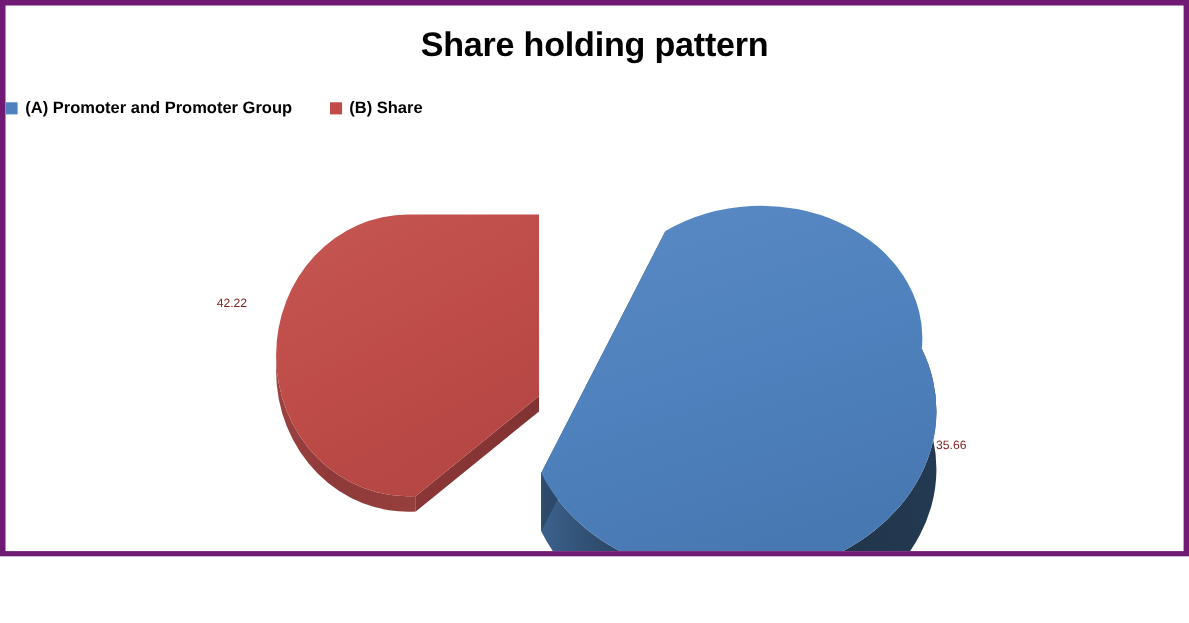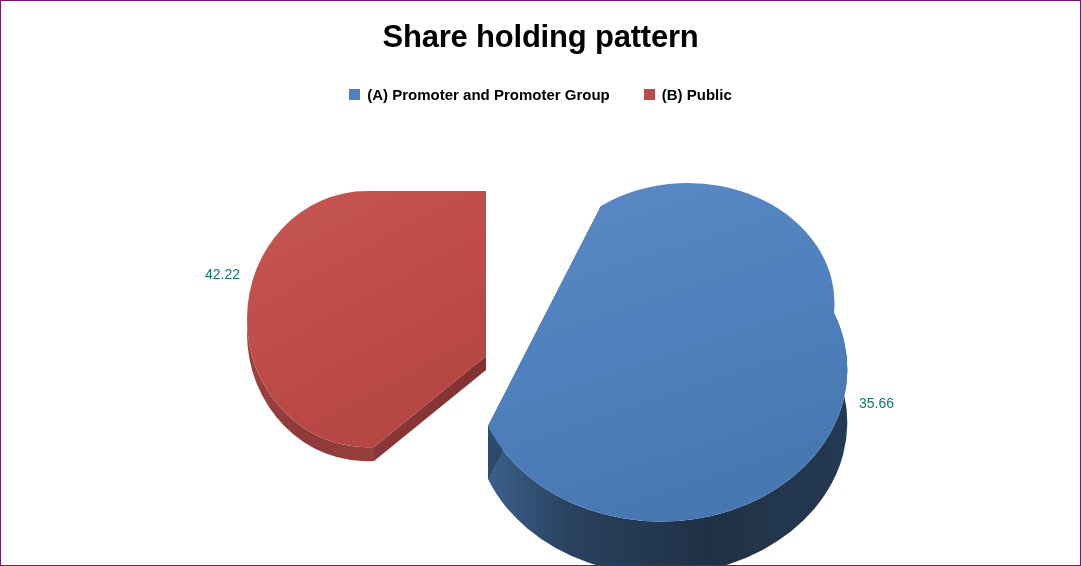--- a/index.html
+++ b/index.html
@@ -6,23 +6,23 @@
     margin: 0;
     padding: 0;
     background: #ffffff;
   }
   body {
     font-family: "Liberation Sans", sans-serif;
   }
   #chart-frame {
     position: relative;
     width: 1081px;
-    height: 566px;
+    height: 506px;
     background: #ffffff;
-    border: 1px solid #701a75;
+    border: 5px solid #701a75;
     box-sizing: border-box;
     overflow: hidden;
   }
   #chart-title {
     position: absolute;
     top: 18px;
     left: 0;
     width: 100%;
     text-align: center;
     font-size: 31px;
@@ -31,21 +31,20 @@
     letter-spacing: -0.2px;
     white-space: nowrap;
   }
   #chart-legend {
     position: absolute;
     top: 85px;
     left: 0;
     width: 100%;
     display: flex;
     flex-direction: row;
-    justify-content: center;
     align-items: center;
     gap: 34px;
   }
   .legend-entry {
     display: flex;
     flex-direction: row;
     align-items: center;
     gap: 7px;
   }
   .legend-swatch {
@@ -62,24 +61,23 @@
   }
   #pie-plot {
     position: absolute;
     top: 0;
     left: 0;
     width: 1081px;
     height: 566px;
   }
   .pie-data-label {
     position: absolute;
-    font-size: 14px;
-    color: #0f766e;
+    font-size: 11px;
+    color: #7f1d1d;
     white-space: nowrap;
-    margin-left: 12px;
   }
   #label-public {
     left: 192px;
     top: 265px;
   }
   #label-promoter {
     left: 846px;
     top: 394px;
   }
 </style>
@@ -90,21 +88,21 @@
 
   <div id="chart-title">Share holding pattern</div>
 
   <div id="chart-legend">
     <div class="legend-entry">
       <span class="legend-swatch" style="background:#4E81BD;"></span>
       <span class="legend-label">(A) Promoter and Promoter Group</span>
     </div>
     <div class="legend-entry">
       <span class="legend-swatch" style="background:#BE4B48;"></span>
-      <span class="legend-label">(B) Public</span>
+      <span class="legend-label">(B) Share</span>
     </div>
   </div>
 
   <svg id="pie-plot" viewBox="0 0 1081 566">
     <defs>
       <linearGradient id="blue-top-grad" x1="0" y1="0" x2="0.35" y2="1">
         <stop offset="0%" stop-color="#5B8AC6"></stop>
         <stop offset="55%" stop-color="#4E81BD"></stop>
         <stop offset="100%" stop-color="#4878B2"></stop>
       </linearGradient>

